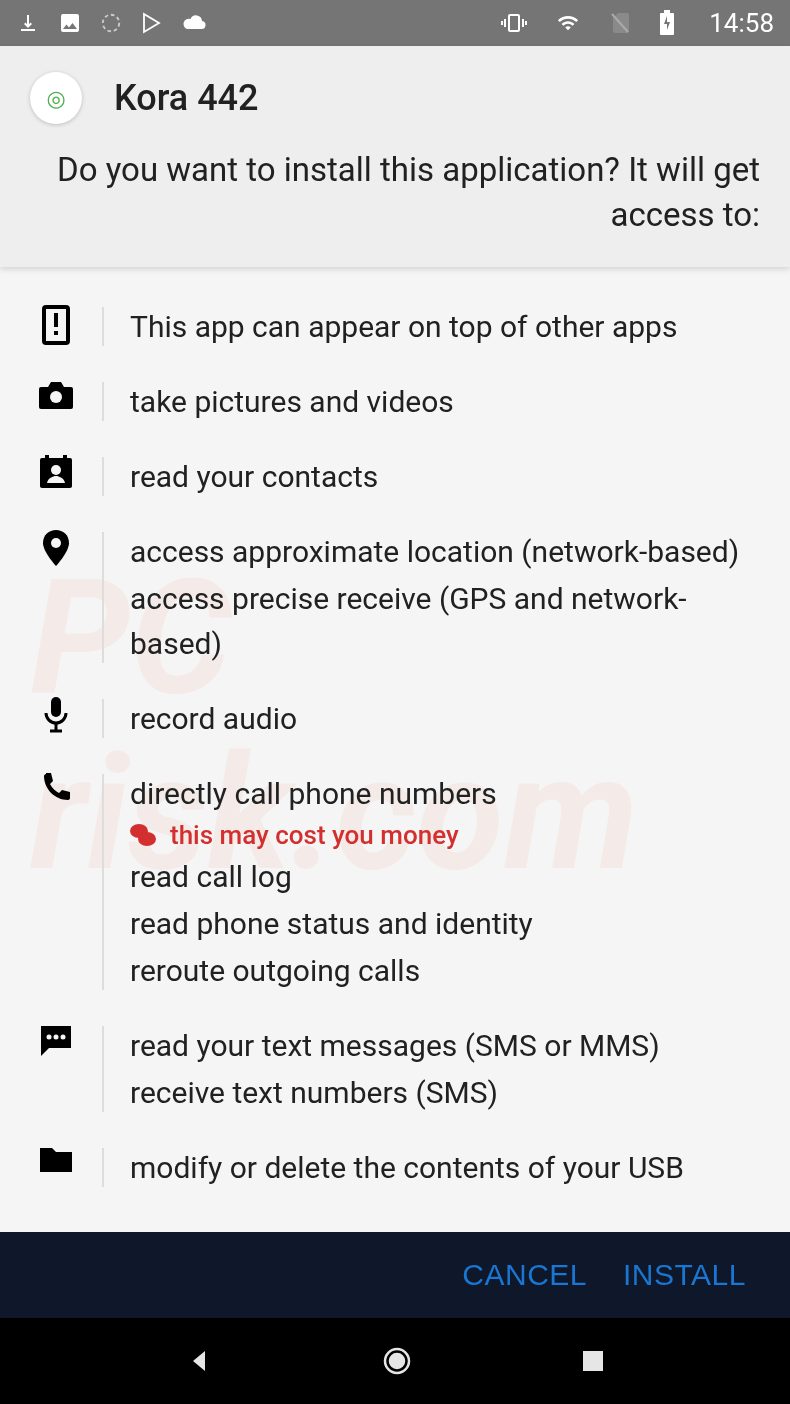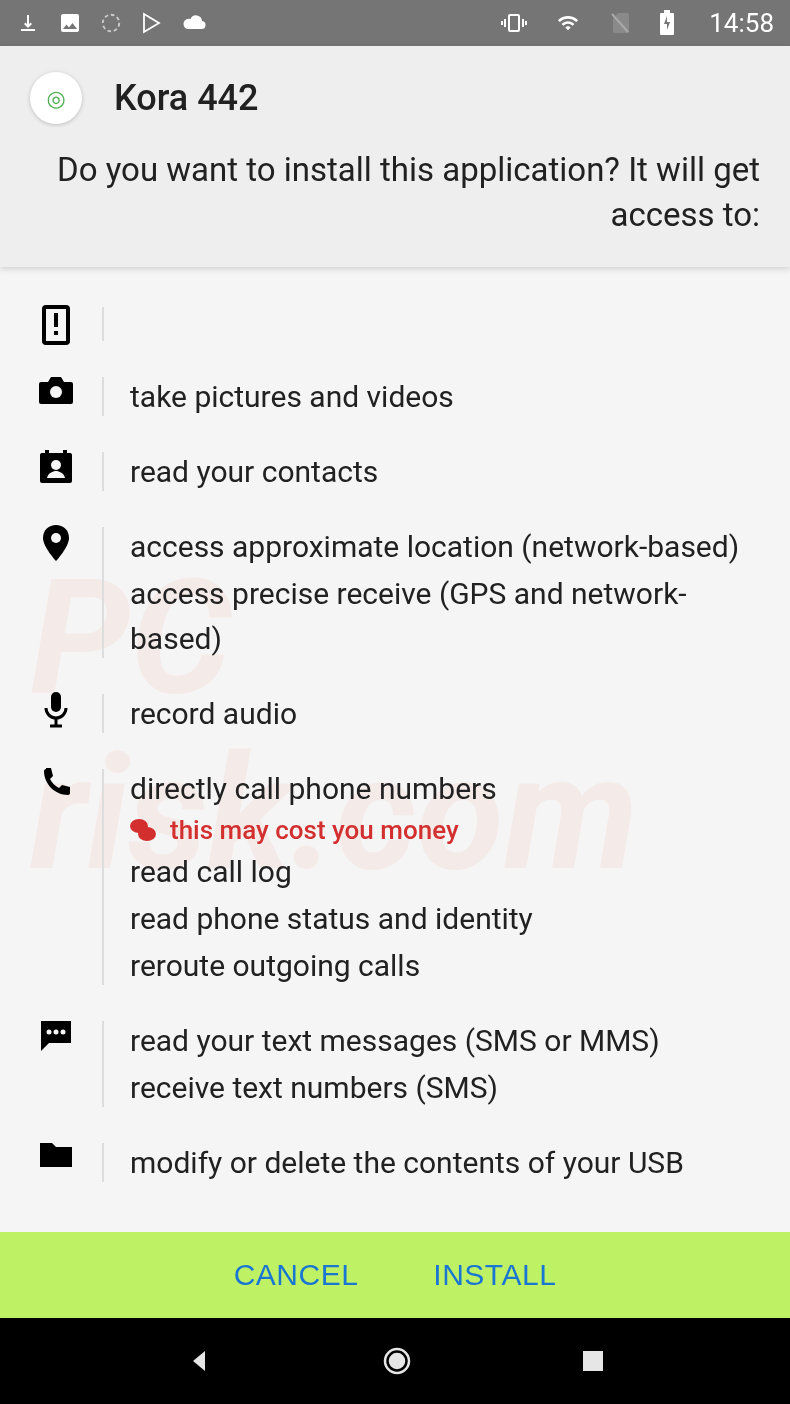--- a/index.html
+++ b/index.html
@@ -73,24 +73,24 @@
     position: absolute; width: 18px; height: 14px; border-radius: 50%; background: #d32f2f;
   }
   .warn-icon .c1 { top: 0; left: 0; }
   .warn-icon .c2 { top: 8px; left: 8px; }
   .warn-text { font-size: 26px; color: #d32f2f; font-weight: 500; }
   .buttons {
     position: absolute;
     bottom: 86px;
     left: 0; right: 0;
     display: flex;
-    justify-content: center;
-    gap: 75px;
+    justify-content: flex-end;
+    gap: 36px;
     padding: 26px 44px;
-    background: #bef264;
+    background: #0f172a;
   }
   .btn {
     font-size: 30px;
     font-weight: 500;
     color: #1976D2;
     letter-spacing: 0.5px;
     cursor: pointer;
     background: none;
     border: none;
   }
@@ -198,20 +198,23 @@
 
   <div class="perm-group">
     <div class="perm-icon">
         <svg width="28" height="40" viewBox="0 0 28 40" fill="#000">
           <rect x="2" y="2" width="24" height="36" rx="2" fill="none" stroke="#000" stroke-width="4"></rect>
           <rect x="12" y="8" width="4" height="14"></rect>
           <rect x="12" y="26" width="4" height="4"></rect>
         </svg>
       </div>
     <div class="divider"></div>
+    <div class="perm-texts">
+        <div class="perm-line">This app can appear on top of other apps</div>
+      </div>
   </div>
 
   <div class="perm-group">
     <div class="perm-icon">
         <svg width="36" height="30" viewBox="0 0 36 30" fill="#000">
           <path d="M3 7h7l3-5h10l3 5h7a2 2 0 0 1 2 2v18a2 2 0 0 1-2 2H3a2 2 0 0 1-2-2V9a2 2 0 0 1 2-2z"></path>
           <circle cx="18" cy="17" r="6" fill="#f5f5f5"></circle>
         </svg>
       </div>
     <div class="divider"></div>

